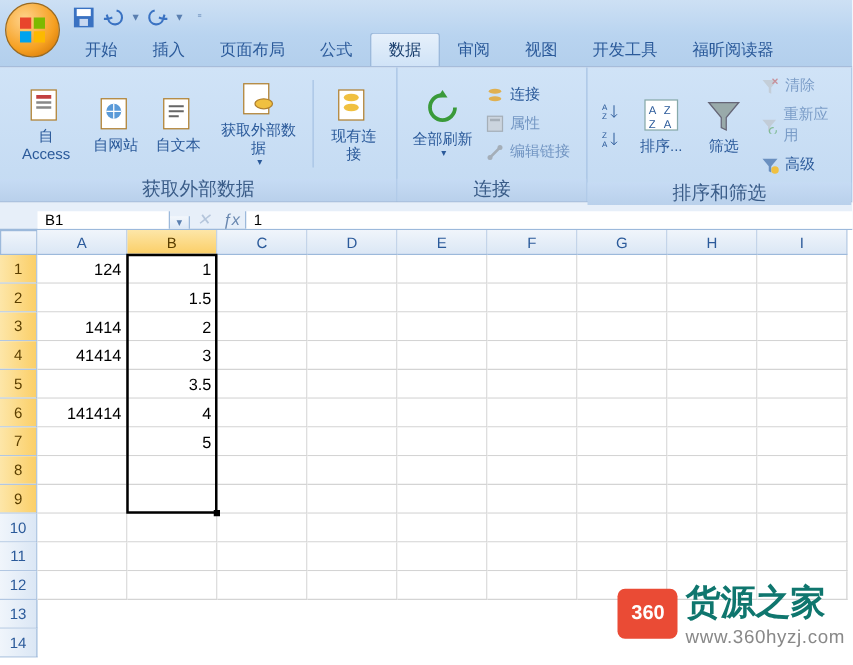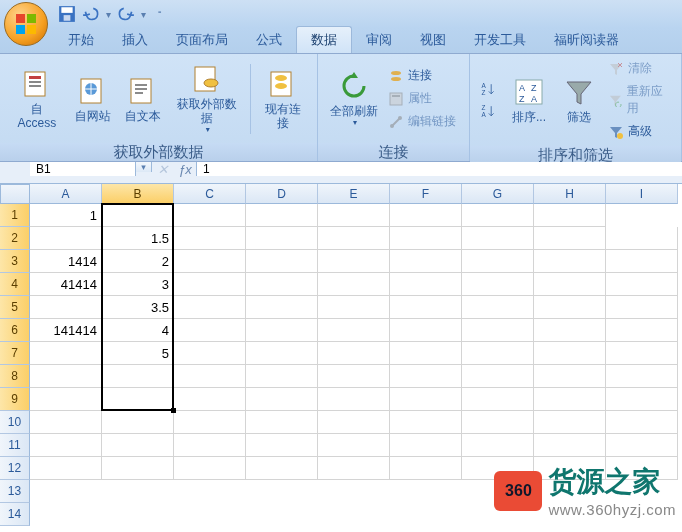--- a/index.html
+++ b/index.html
@@ -25,21 +25,21 @@
 .group-label { height: 18px; line-height: 18px; text-align: center; font-size: 15px; color: #3a5c88; background: linear-gradient(#c6dbf4, #b9d0eb); }
 .big-btn { display: flex; flex-direction: column; align-items: center; padding: 2px 6px; font-size: 12px; color: #2b5a9a; cursor: pointer; min-width: 50px; }
 .big-btn .ico { width: 32px; height: 32px; display: flex; align-items: center; justify-content: center; margin-bottom: 2px; }
 .big-btn .lbl { text-align: center; line-height: 14px; }
 .small-btn { display: flex; align-items: center; font-size: 12px; color: #2b5a9a; padding: 2px 4px; cursor: pointer; gap: 4px; }
 .small-btn .ico { width: 16px; height: 16px; display: inline-flex; align-items: center; justify-content: center; }
 .col { display: flex; flex-direction: column; justify-content: center; gap: 2px; }
 .chev { font-size: 8px; color: #2b5a9a; margin-left: 2px; }
 
 
-.formulabar { height: 22px; display: flex; align-items: flex-start; border-bottom: 1px solid #9cb9db; background: #e7eff9; }
+.formulabar { height: 22px; display: flex; align-items: flex-end; border-bottom: 1px solid #9cb9db; background: #e7eff9; }
 .namebox { width: 106px; border-right: 1px solid #9cb9db; display: flex; align-items: center; padding: 0 6px; background: #fff; font-size: 12px; }
 .namebox-drop { width: 16px; text-align: center; color: #5a7fb0; font-size: 9px; border-right: 1px solid #9cb9db; display: flex; align-items: center; justify-content: center; background: linear-gradient(#f3f7fc,#dce8f6); }
 .fb-btn { width: 22px; display: flex; align-items: center; justify-content: center; font-size: 13px; color: #6a88b0; font-style: italic; }
 .fb-input { flex: 1; background: #fff; border-left: 1px solid #9cb9db; padding: 0 6px; display: flex; align-items: center; font-size: 12px; }
 
 
 .grid-wrap { position: relative; }
 .corner { width: 30px; height: 20px; background: linear-gradient(#f0f5fb,#dbe7f5); border: 1px solid #9cb9db; position: absolute; left:0; top:0; }
 .col-headers { position: absolute; left: 30px; top: 0; display: flex; height: 20px; }
 .ch { width: 72px; background: linear-gradient(#f0f5fb,#dbe7f5); border-right: 1px solid #b2c7e2; border-bottom: 1px solid #9cb9db; text-align: center; font-size: 12px; line-height: 20px; color: #2b5a9a; }
@@ -48,21 +48,21 @@
 .rh { height: 23px; background: linear-gradient(90deg,#f0f5fb,#dbe7f5); border-bottom: 1px solid #b2c7e2; border-right: 1px solid #9cb9db; text-align: center; font-size: 12px; line-height: 23px; color: #2b5a9a; }
 .rh.sel { background: linear-gradient(90deg,#fde6a8,#fbcf68); color: #5b3f00; }
 .cells { position: absolute; left: 30px; top: 20px; }
 .crow { display: flex; height: 23px; }
 .cell { width: 72px; height: 23px; border-right: 1px solid #d4d4d4; border-bottom: 1px solid #d4d4d4; font-size: 13px; padding: 0 4px; display: flex; align-items: center; justify-content: flex-end; background: #fff; }
 .sel-range { position: absolute; border: 2px solid #000; pointer-events: none; }
 .sel-handle { position: absolute; width: 5px; height: 5px; background: #000; }
 
 
 .watermark { position: absolute; right: 6px; bottom: 14px; display: flex; align-items: center; gap: 6px; }
-.wm-badge { width: 48px; height: 40px; background: #ea4b35; border-radius: 6px; color: #0f172a; font-size: 16px; font-weight: bold; display: flex; align-items: center; justify-content: center; }
+.wm-badge { width: 48px; height: 40px; background: #ea4b35; border-radius: 6px; color: #ffffff; font-size: 16px; font-weight: bold; display: flex; align-items: center; justify-content: center; }
 .wm-text { display: flex; flex-direction: column; font-size: 12px; }
 .wm-title { font-size: 28px; font-weight: bold; color: #0f766e; }
 .wm-url { font-size: 15px; color: #888; letter-spacing: 0.5px; }
 
 svg { display: block; }
 </style>
 </head>
 <body>
 
 <div class="titlebar">
@@ -323,20 +323,21 @@
       <div class="rh sel">8</div>
       <div class="rh sel">9</div>
       <div class="rh">10</div>
       <div class="rh">11</div>
       <div class="rh">12</div>
       <div class="rh">13</div>
       <div class="rh">14</div>
     </div>
   <div class="cells" id="cells">
       <div class="crow">
+        <div class="cell">124</div>
         <div class="cell">1</div>
         <div class="cell"></div>
         <div class="cell"></div>
         <div class="cell"></div>
         <div class="cell"></div>
         <div class="cell"></div>
         <div class="cell"></div>
         <div class="cell"></div>
       </div>
       <div class="crow">

